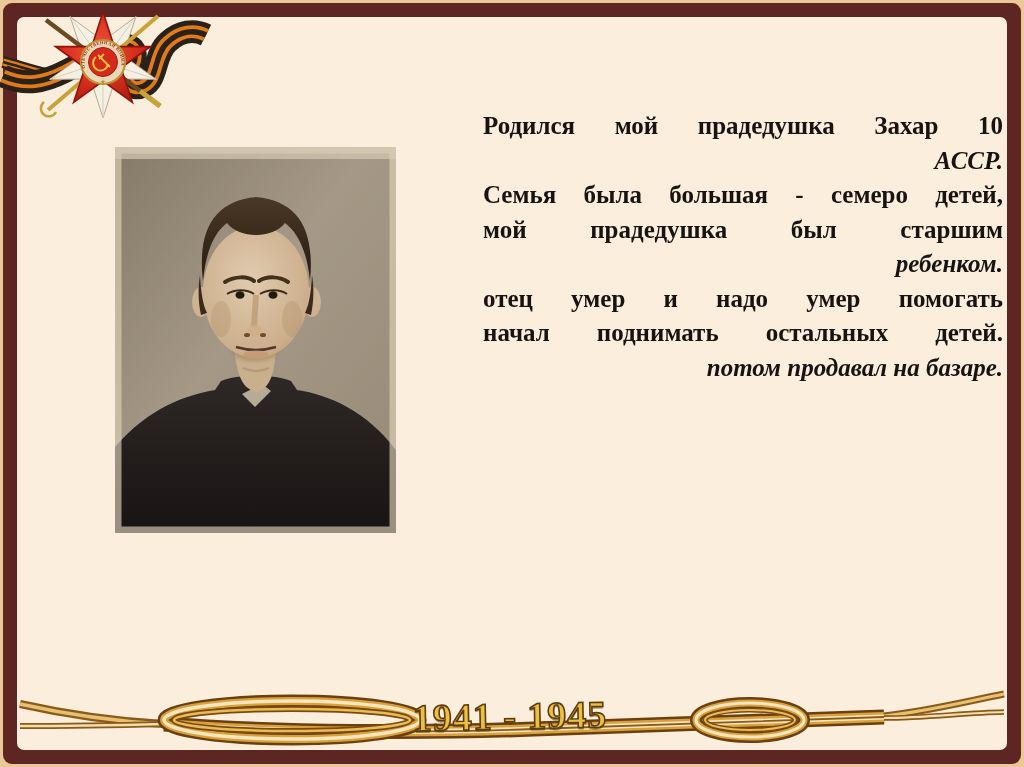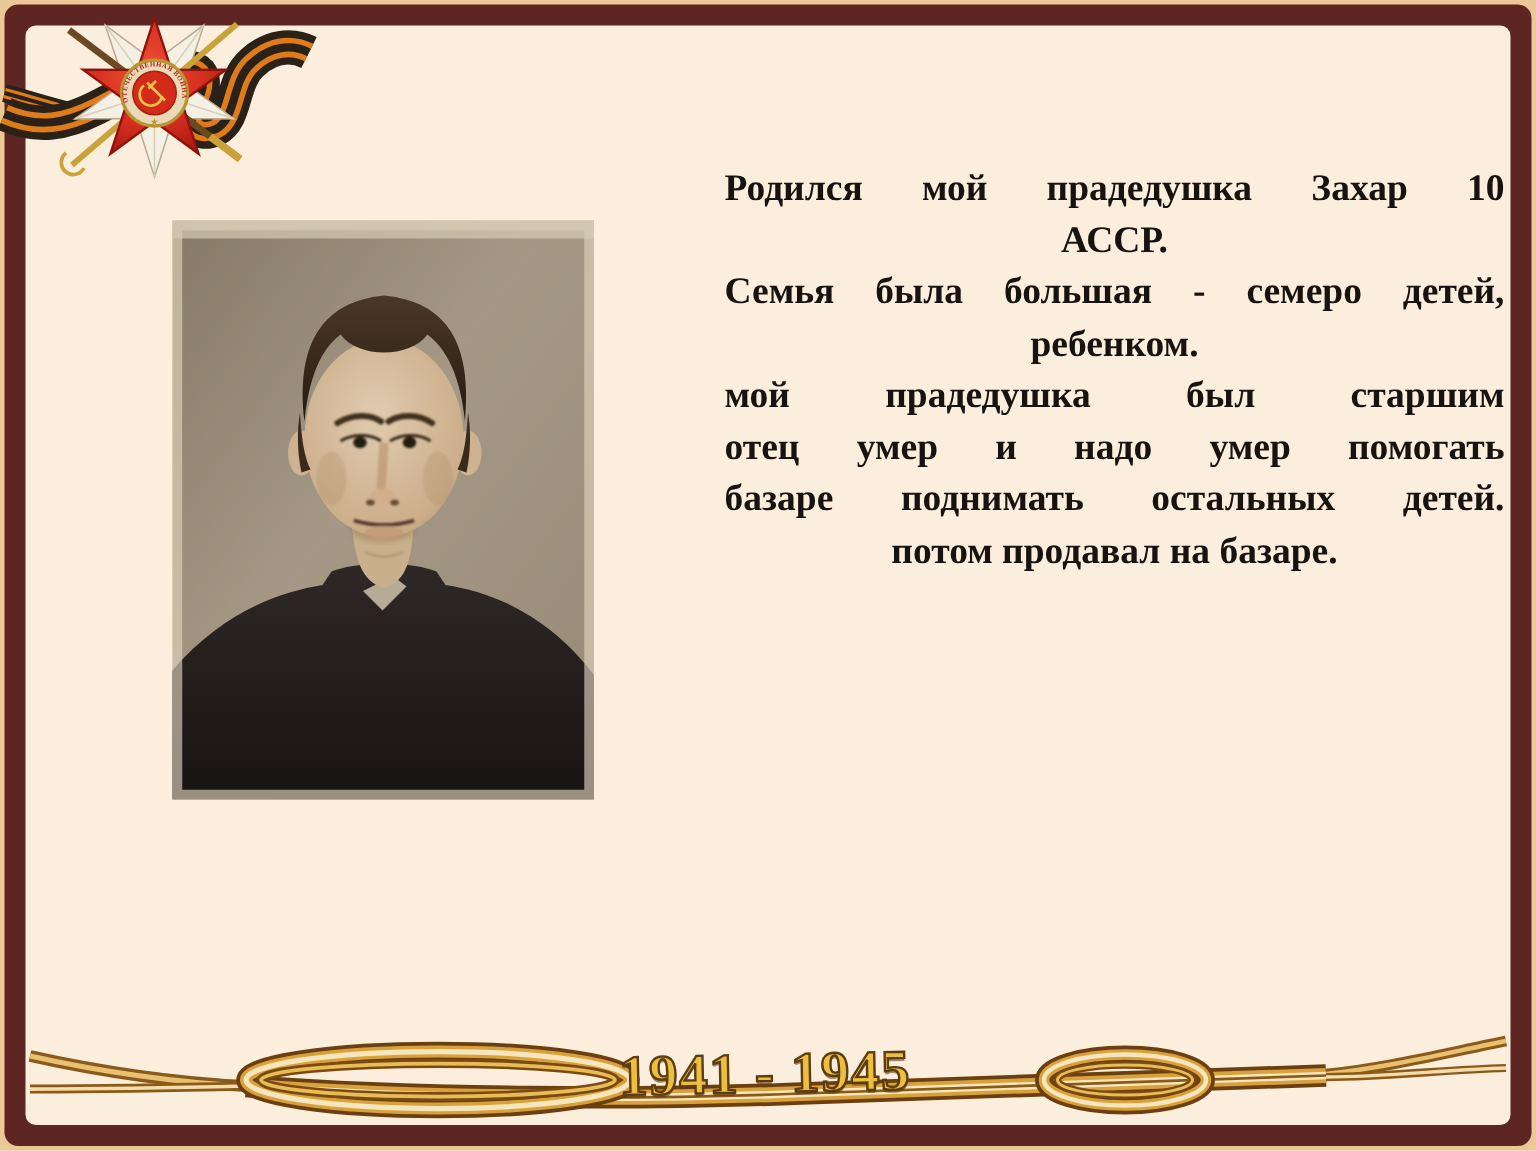--- a/index.html
+++ b/index.html
@@ -25,21 +25,21 @@
   .ribbon-bottom-svg{position:absolute;left:14px;top:686px;width:996px;height:76px;}
   .textblock{
     position:absolute;left:455px;top:109px;width:520px;
     font-weight:bold;font-size:25px;line-height:34.5px;
     color:#171310;
     margin-left:28px;
   }
   .textblock p{margin:0;padding:0;}
   .tline{width:520px;}
   .tline.j{text-align:justify;text-align-last:justify;}
-  .tline.l{text-align:center;}
+  .tline.l{text-align:right;font-style:italic;}
   .years{
     position:absolute;left:398px;top:688px;width:224px;
     text-align:center;
     font-weight:bold;font-size:38px;line-height:56px;
     color:#edbf3e;
     -webkit-text-stroke:1.6px #5c3c10;
     text-shadow:0 2px 0 rgba(90,58,16,.55);
     letter-spacing:1px;
     transform:rotate(-1.2deg);
   }
@@ -170,26 +170,26 @@
   <rect x="0" y="0" width="281" height="12" fill="#d5cab4" opacity="0.7"></rect>
 </svg>
 
 <div class="textblock">
   <p>
     <span class="tline j" style="display:block">Родился мой прадедушка Захар 10</span>
     <span class="tline l" style="display:block">АССР.</span>
   </p>
   <p>
     <span class="tline j" style="display:block">Семья была большая - семеро детей,</span>
+    <span class="tline j" style="display:block">мой прадедушка был старшим</span>
     <span class="tline l" style="display:block">ребенком.</span>
-    <span class="tline j" style="display:block">мой прадедушка был старшим</span>
   </p>
   <p>
     <span class="tline j" style="display:block">отец умер и надо умер помогать</span>
-    <span class="tline j" style="display:block">базаре поднимать остальных детей.</span>
+    <span class="tline j" style="display:block">начал поднимать остальных детей.</span>
     <span class="tline l" style="display:block">потом продавал на базаре.</span>
   </p>
 </div>
 
 <svg class="ribbon-bottom-svg" viewBox="0 0 996 76" aria-hidden="true">
   <g fill="none">
 
     <path d="M6,18 C60,30 110,36 150,38" stroke="#8a5a1a" stroke-width="8"></path>
     <path d="M6,18 C60,30 110,36 150,38" stroke="#e9c070" stroke-width="3.5"></path>
     <path d="M6,40 C60,40 110,39 150,38" stroke="#8a5a1a" stroke-width="6"></path>

